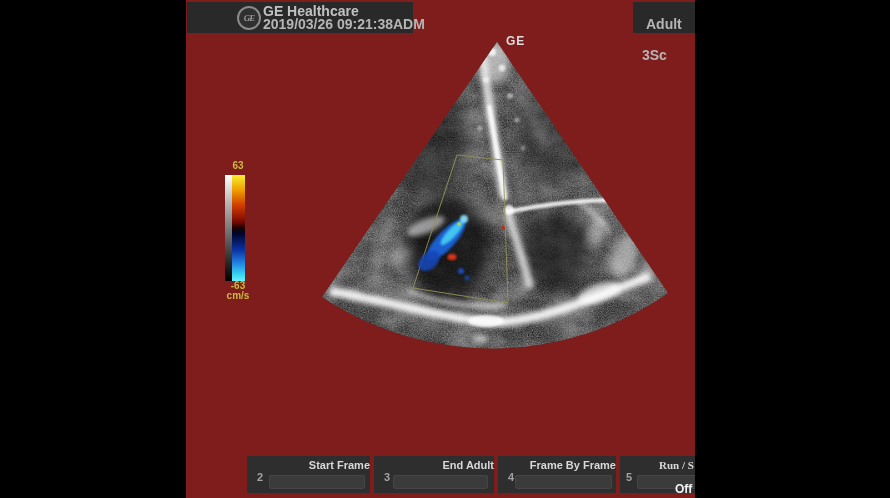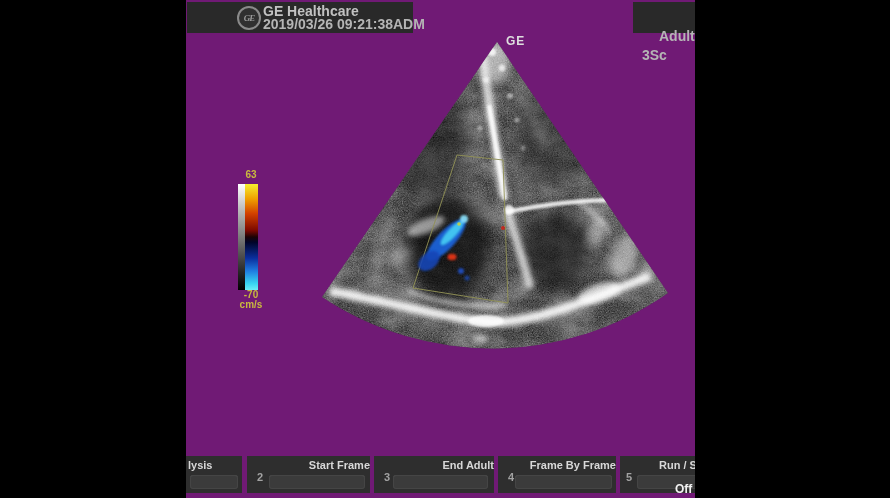--- a/index.html
+++ b/index.html
@@ -1,30 +1,30 @@
 <!DOCTYPE html>
 <html><head>
 <meta charset="utf-8">
 <style>
   html,body{margin:0;padding:0;background:#000;width:890px;height:498px;overflow:hidden;
     font-family:"Liberation Sans",sans-serif;-webkit-font-smoothing:antialiased;}
   #root{position:relative;width:890px;height:498px;background:#000;}
   
-  .screen{position:absolute;left:186px;top:0;width:509px;height:498px;overflow:hidden;background:#701a75;}
+  .screen{position:absolute;left:186px;top:0;width:509px;height:498px;overflow:hidden;background:#7f1d1d;}
 
   
   .topbar-sec{position:absolute;top:2px;height:31px;background:#292929;}
   .tb-text{position:absolute;font-size:14px;line-height:11px;font-weight:bold;color:#b5b5b5;white-space:nowrap;}
   .tb-brand{color:#c2c2c2;}
   .ge-logo{position:absolute;left:50px;top:4px;width:20px;height:20px;border:2px solid #8a8a8a;border-radius:50%;
     color:#9a9a9a;font-family:"Liberation Serif",serif;font-style:italic;font-size:9px;font-weight:bold;
     display:flex;align-items:center;justify-content:center;letter-spacing:-1px;background:#303030;}
 
   
-  .colorbar{position:absolute;left:47px;top:161px;width:36px;height:145px;margin-top:9px;}
+  .colorbar{position:absolute;left:34px;top:161px;width:36px;height:145px;}
   .cb-label{position:absolute;width:100%;text-align:center;font-size:10px;font-weight:bold;color:#c9b93f;line-height:10px;}
   .cb-gray{position:absolute;left:5px;top:14px;width:7px;height:106px;
     background:linear-gradient(#ffffff 0%,#b9b9b9 25%,#6e6e6e 55%,#222 85%,#000 100%);}
   .cb-color{position:absolute;left:12px;top:14px;width:13px;height:106px;
     background:linear-gradient(#f5ef2e 0%,#f0a000 14%,#d24000 28%,#7a0800 44%,#1a0205 50%,#000428 55%,#0a2f9e 70%,#1f7ce0 82%,#39d5f2 94%,#6ceef8 100%);}
 
   .ge-orient{position:absolute;left:320px;top:34px;font-size:12px;font-weight:bold;color:#dedede;letter-spacing:1px;}
 
   
   .sk-sec{position:absolute;top:456px;height:37px;background:#2e2e2e;}
@@ -40,21 +40,21 @@
 <div id="root">
   <div class="screen">
 
     <div class="topbar-sec" style="left:1px;width:226px;">
       <div class="ge-logo">GE</div>
       <div class="tb-text tb-brand" style="left:76px;top:4px;">GE Healthcare</div>
       <div class="tb-text" style="left:76px;top:17px;">2019/03/26 09:21:38ADM</div>
     </div>
     <div class="topbar-sec" style="left:447px;width:62px;">
       <div class="tb-text" style="left:9px;top:4px;margin-top:44px;">3Sc</div>
-      <div class="tb-text" style="left:26px;top:17px;margin-top:12px;">Adult</div>
+      <div class="tb-text" style="left:13px;top:17px;">Adult</div>
     </div>
 
     <svg width="509" height="498" viewBox="0 0 509 498" style="position:absolute;left:0;top:0;">
       <defs>
         <clipPath id="fanClip">
             <path d="M311 42 L136 297 A307 307 0 0 0 482 293 Z"></path>
           </clipPath>
         <filter id="speckle" x="0%" y="0%" width="100%" height="100%">
           <feTurbulence type="fractalNoise" baseFrequency="0.8" numOctaves="3" seed="7" result="t"></feTurbulence>
           <feColorMatrix in="t" type="matrix" values="0 0 0 0 0.8  0 0 0 0 0.8  0 0 0 0 0.8  0.7 0.7 0.7 0 -0.5" result="n"></feColorMatrix>
@@ -138,28 +138,24 @@
         </g>
       </g>
     </svg>
 
     <div class="ge-orient">GE</div>
 
     <div class="colorbar">
       <div class="cb-label" style="top:0;">63</div>
       <div class="cb-gray"></div>
       <div class="cb-color"></div>
-      <div class="cb-label" style="top:120px;">-70</div>
+      <div class="cb-label" style="top:120px;">-63</div>
       <div class="cb-label" style="top:130px;">cm/s</div>
     </div>
 
-    <div class="sk-sec" style="left:0;width:56px;">
-      <div class="sk-label" style="left:2px;right:auto;text-align:left;">lysis</div>
-      <div class="sk-btn" style="left:4px;width:48px;"></div>
-    </div>
 
     <div class="sk-sec" style="left:61px;width:123px;">
       <div class="sk-num">2</div>
       <div class="sk-label">Start Frame</div>
       <div class="sk-btn" style="left:22px;width:96px;"></div>
     </div>
 
     <div class="sk-sec" style="left:188px;width:120px;">
       <div class="sk-num">3</div>
       <div class="sk-label">End Adult</div>
@@ -167,20 +163,20 @@
     </div>
 
     <div class="sk-sec" style="left:312px;width:118px;">
       <div class="sk-num">4</div>
       <div class="sk-label">Frame By Frame</div>
       <div class="sk-btn" style="left:17px;width:97px;"></div>
     </div>
 
     <div class="sk-sec" style="left:434px;width:80px;">
       <div class="sk-num" style="left:6px;">5</div>
-      <div class="sk-label" style="left:39px;right:auto;text-align:right;">Run / S</div>
+      <div class="sk-label" style="left:39px;right:auto;text-align:right;font-family:Liberation Serif, serif;">Run / S</div>
       <div class="sk-btn" style="left:17px;width:70px;">
         <div class="sk-val" style="left:38px;">Off</div>
       </div>
     </div>
 
   </div>
 </div>
 
 </body></html>

